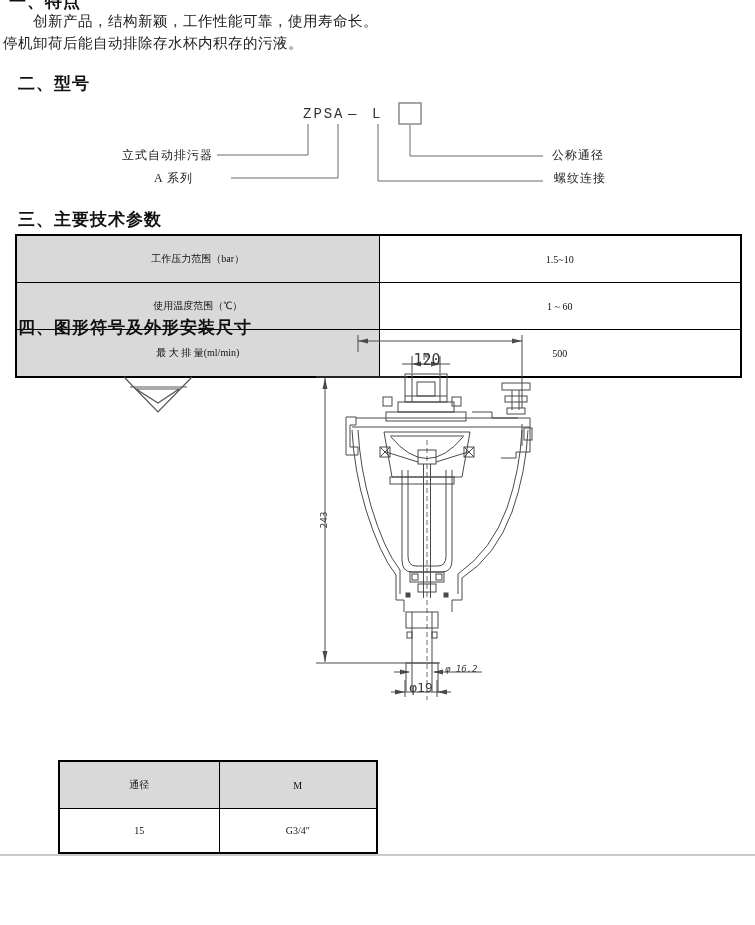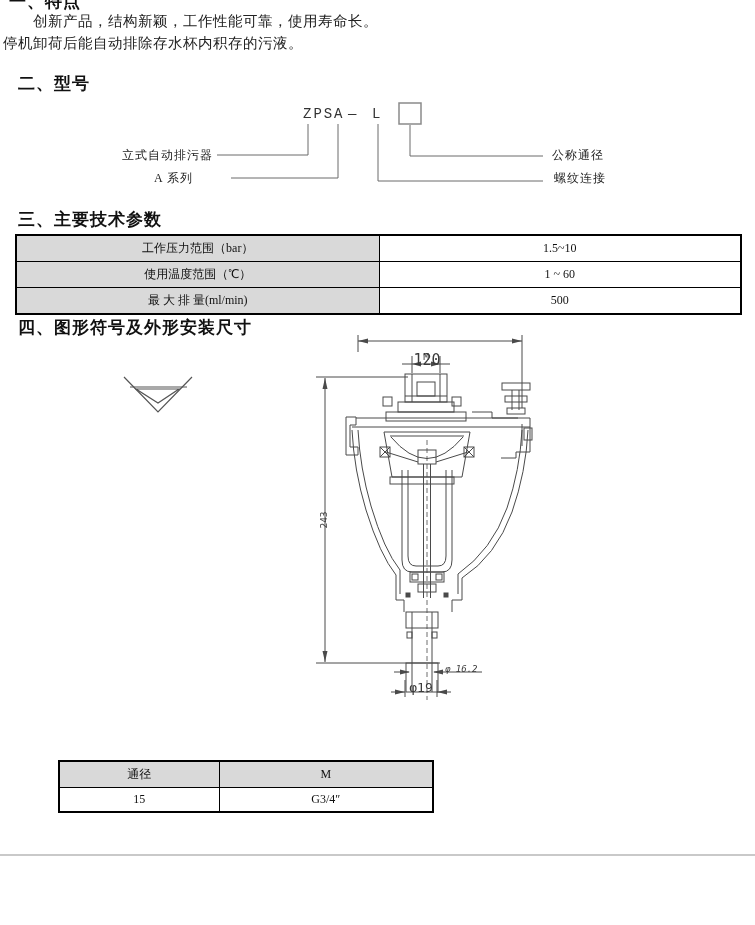--- a/index.html
+++ b/index.html
@@ -9,25 +9,25 @@
   .h{font-family:"Liberation Sans",sans-serif;font-weight:bold;font-size:17px;color:#111;
      letter-spacing:1px;white-space:nowrap;}
   .body-text{font-size:14.5px;color:#222;white-space:nowrap;letter-spacing:0.5px;}
   .model-code{font-family:"Liberation Mono",monospace;font-size:14px;color:#333;white-space:nowrap;}
   .model-label{font-size:12px;color:#222;white-space:nowrap;letter-spacing:1px;}
   .ralign{text-align:right;}
   
   table{border-collapse:collapse;table-layout:fixed;}
   .dtable{border:2px solid #000;background:#fff;}
   .dtable td,.dtable th{border:1px solid #000;text-align:center;vertical-align:middle;
-      font-family:"Liberation Serif",serif;font-size:12px;font-weight:normal;color:#111;
-      padding:4px;overflow:hidden;white-space:nowrap;}
+      font-family:"Liberation Serif",serif;font-size:10px;font-weight:normal;color:#111;
+      padding:16px;overflow:hidden;white-space:nowrap;}
   .dtable .g{background:#d9d9d9;}
   #params-table{width:727px;} #params-table tr{height:23px;}
-  #size-table{width:376px;border-radius:20px;} #size-table tr{height:22px;}
+  #size-table{width:320px;border-radius:20px;} #size-table tr{height:22px;}
   
   .dim{font-family:"DejaVu Sans Mono",monospace;color:#3a3a3a;white-space:nowrap;}
   svg{display:block;}
   .footer-line{position:absolute;left:0;top:854px;width:755px;height:2px;background:#c9c9c9;}
 </style>
 </head>
 <body>
 
 <div id="page">
 

